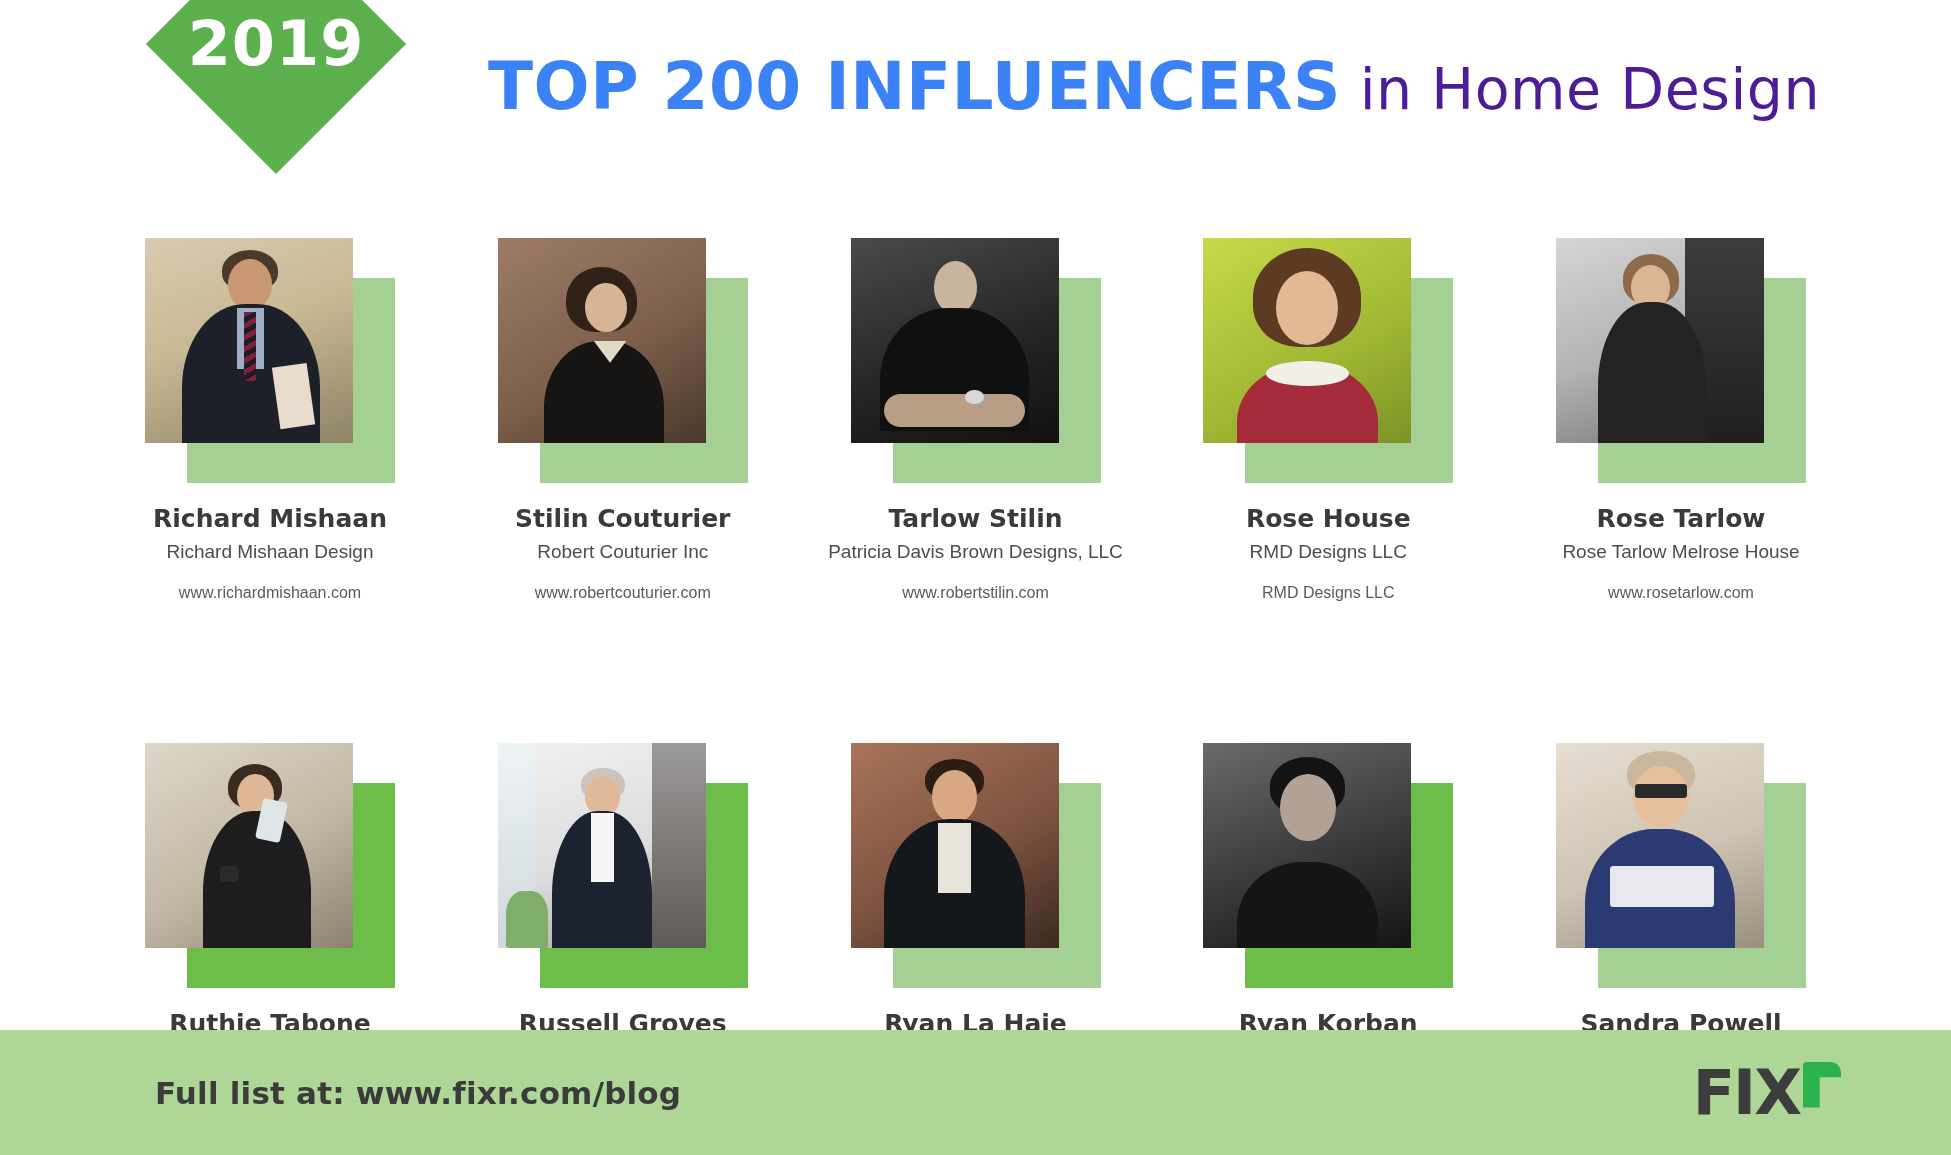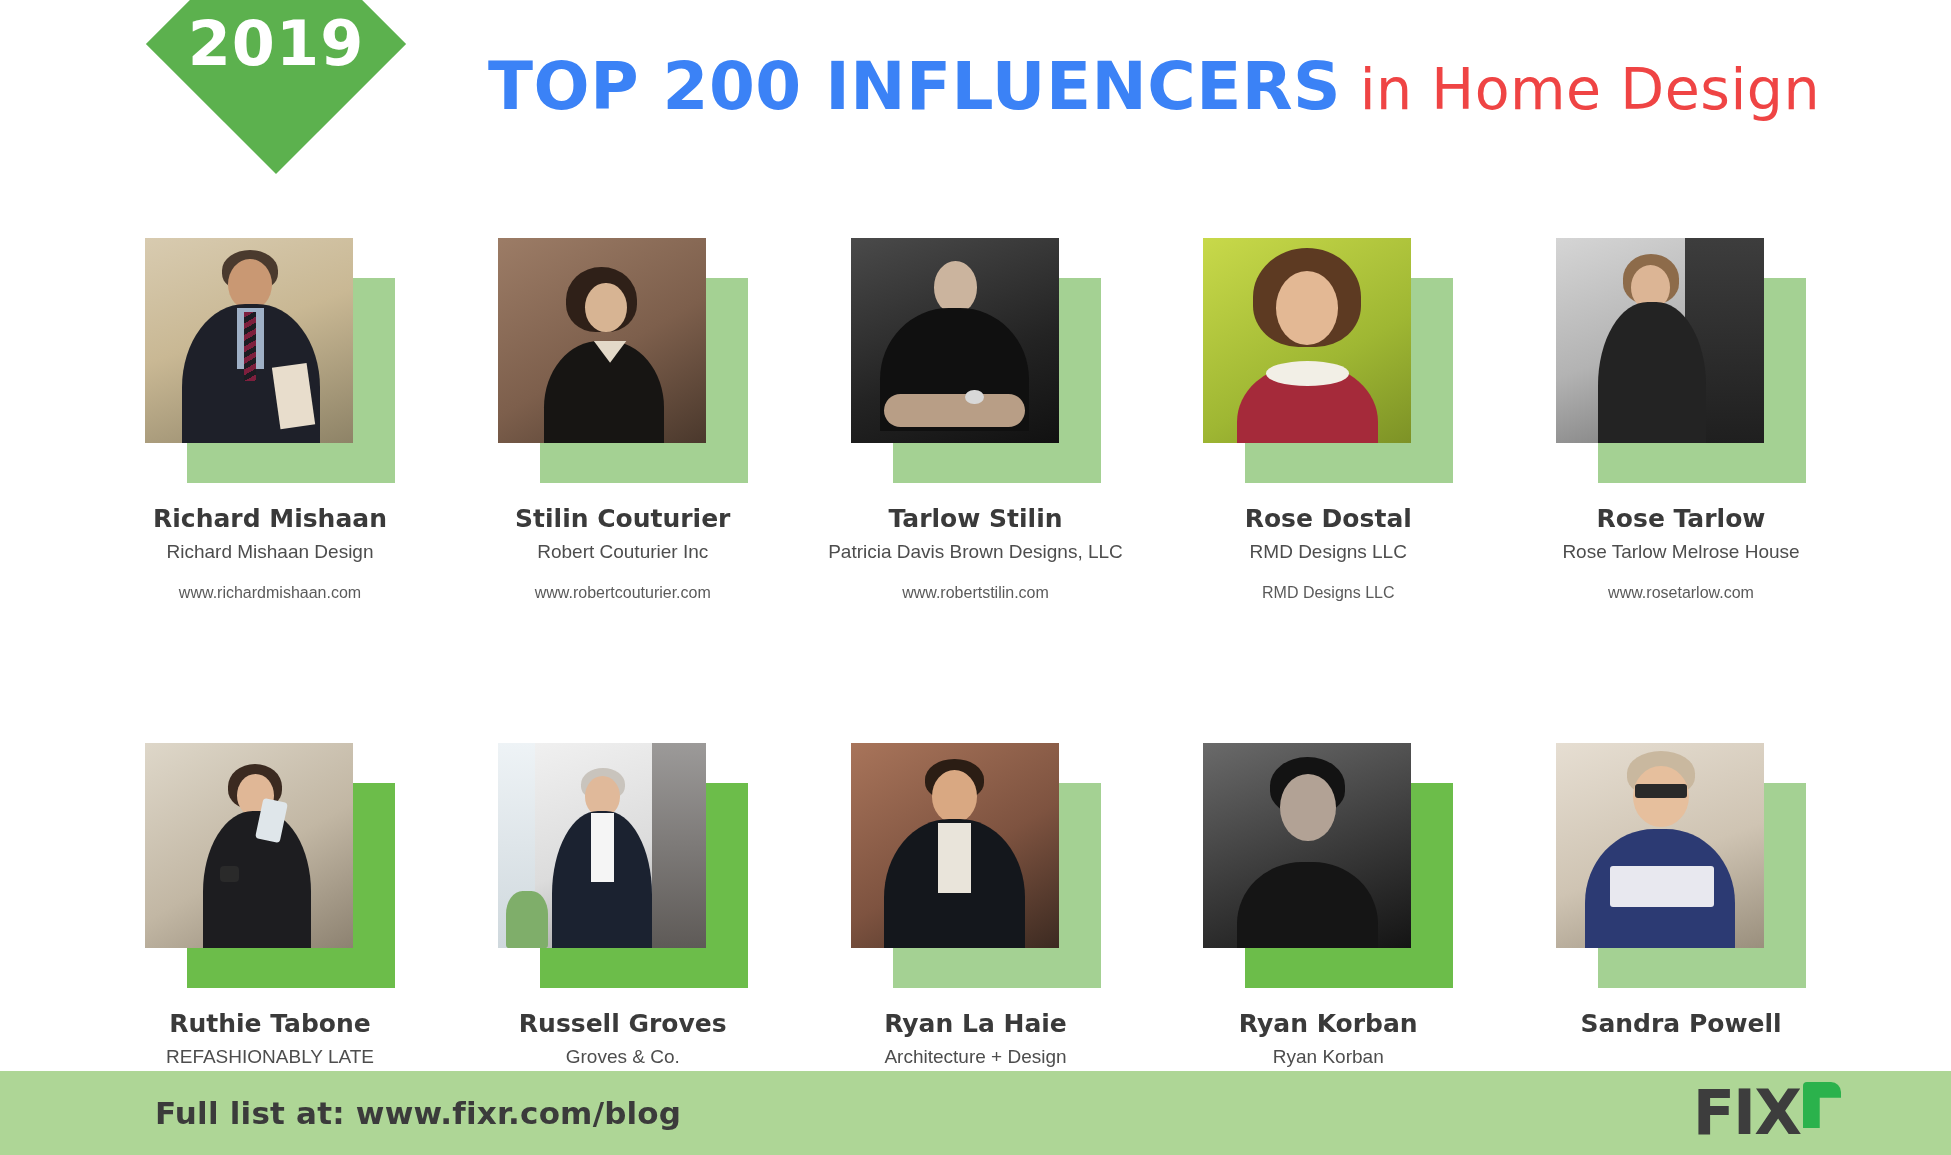--- a/index.html
+++ b/index.html
@@ -69,21 +69,21 @@
     font-weight: 700;
     font-size: 66px;
     letter-spacing: 0.5px;
     color: #3b82f6;
   }
   .title-gray {
     font-family: "DejaVu Sans", sans-serif;
     font-weight: 400;
     font-size: 57px;
     letter-spacing: 0.5px;
-    color: #ef4444;
+    color: #4c1d95;
   }
 
   
   .grid {
     position: absolute;
     left: 0;
     top: 238px;
     width: 1951px;
   }
   .row {
@@ -155,21 +155,21 @@
     white-space: nowrap;
   }
   .person-company.empty { visibility: hidden; }
 
   
   .footer {
     position: absolute;
     left: 0;
     bottom: 0;
     width: 1951px;
-    height: 84px;
+    height: 125px;
     background: #aed696;
     display: flex;
     align-items: center;
   }
   .footer-text {
     position: absolute;
     left: 155px;
     font-family: "DejaVu Sans", sans-serif;
     font-weight: 700;
     font-size: 31px;
@@ -298,21 +298,21 @@
         <div class="photo-stack">
           <div class="accent" style="background:#a4d193"></div>
           <div class="photo">
             <div class="ph bg-lime"></div>
             <div class="hair" style="left:24%;top:5%;width:52%;height:48%;background:#5d3a22;"></div>
             <div class="head" style="left:35%;top:16%;width:30%;height:36%;background:#e3b894;"></div>
             <div class="torso" style="left:16%;top:62%;width:68%;height:48%;background:#a52a3a;"></div>
             <div style="position:absolute;left:30%;top:60%;width:40%;height:12%;background:#f2efe6;border-radius:50%;"></div>
           </div>
         </div>
-        <div class="person-name">Rose Dostal</div>
+        <div class="person-name">Rose House</div>
         <div class="person-company">RMD Designs LLC</div>
         <div class="person-site">RMD Designs LLC</div>
       </div>
 
       <div class="card">
         <div class="photo-stack">
           <div class="accent" style="background:#a4d193"></div>
           <div class="photo">
             <div class="ph bg-loft"></div>
             <div style="position:absolute;left:62%;top:0;width:38%;height:100%;background:linear-gradient(180deg,#3d3d3d,#1f1f1f);"></div>

